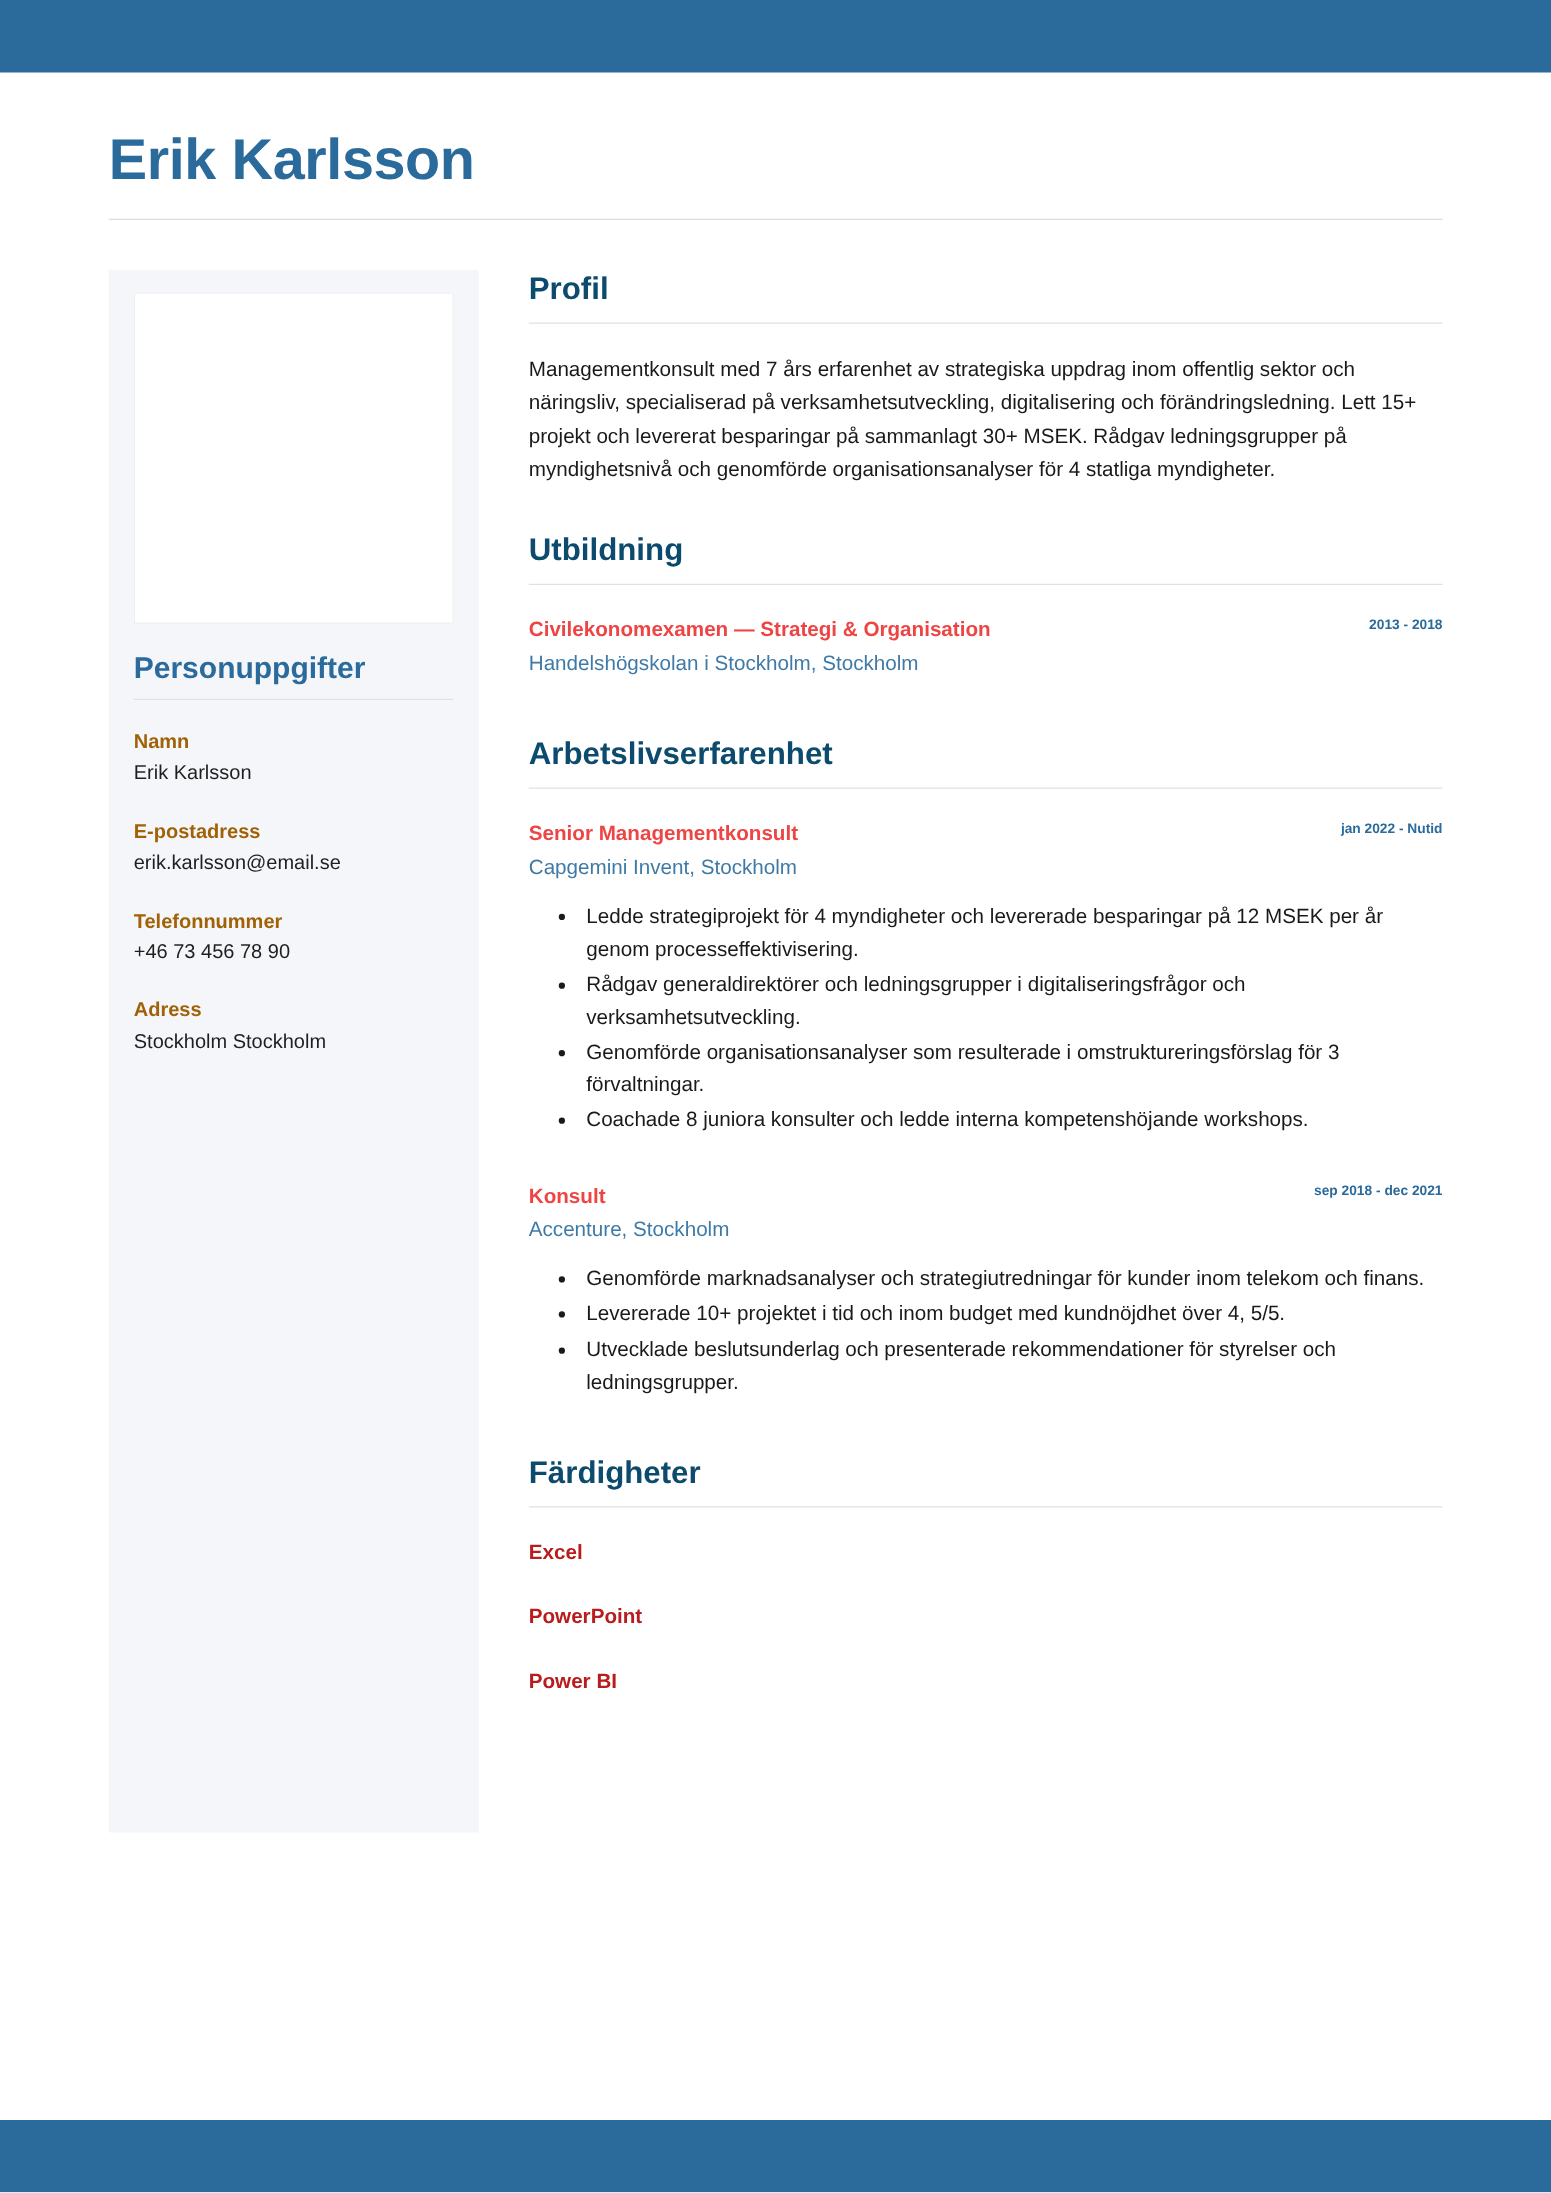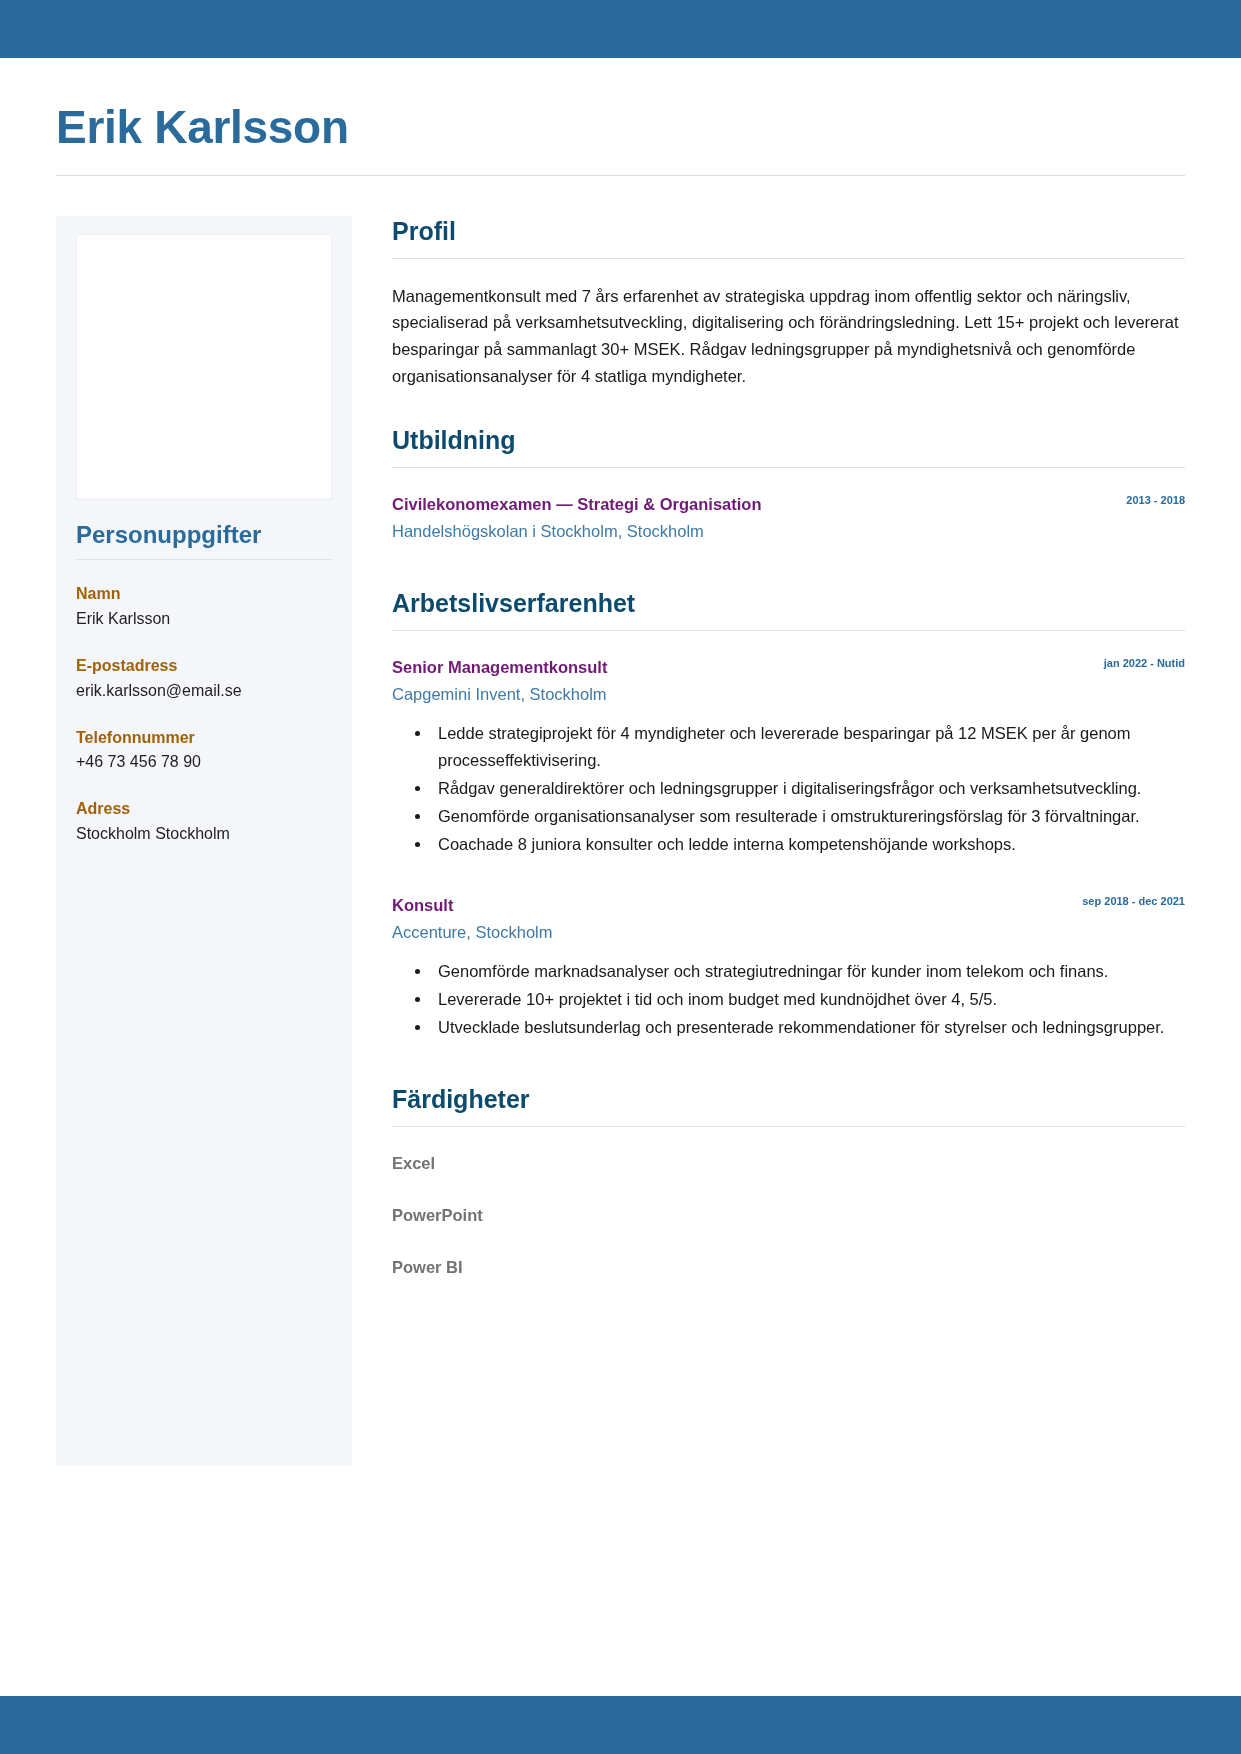--- a/index.html
+++ b/index.html
@@ -32,21 +32,21 @@
     height: 58px;
     background: #2a6b9c;
   }
   .content {
     position: absolute;
     top: 58px;
     left: 0;
     width: 1241px;
     height: 1638px;
     box-sizing: border-box;
-    padding: 0 56px;
+    padding: 0 87px;
   }
   
   .name-block {
     padding-top: 44px;
   }
   .cv-name {
     font-size: 46px;
     font-weight: bold;
     color: #2a6b9c;
     letter-spacing: -0.3px;
@@ -138,21 +138,21 @@
   }
   .entry-head {
     display: flex;
     justify-content: space-between;
     align-items: flex-start;
     gap: 18px;
   }
   .entry-title {
     font-size: 16.5px;
     font-weight: bold;
-    color: #701a75;
+    color: #ef4444;
     line-height: 1.5;
     max-width: 430px;
   }
   .entry-date {
     font-size: 11px;
     font-weight: bold;
     color: #2a6b9c;
     white-space: nowrap;
     line-height: 1.5;
     text-align: right;
@@ -173,21 +173,21 @@
     line-height: 1.58;
     color: #1a1a1a;
     margin-bottom: 2px;
     padding-left: 6px;
   }
   .gap-after-entry { height: 30px; }
   .gap-section { height: 34px; }
   .skill {
     font-size: 16.5px;
     font-weight: bold;
-    color: #737373;
+    color: #b91c1c;
     line-height: 1.5;
     margin-bottom: 27px;
   }
 </style>
 </head>
 <body>
 
 <div class="page">
 
   <div class="band-top"></div>

